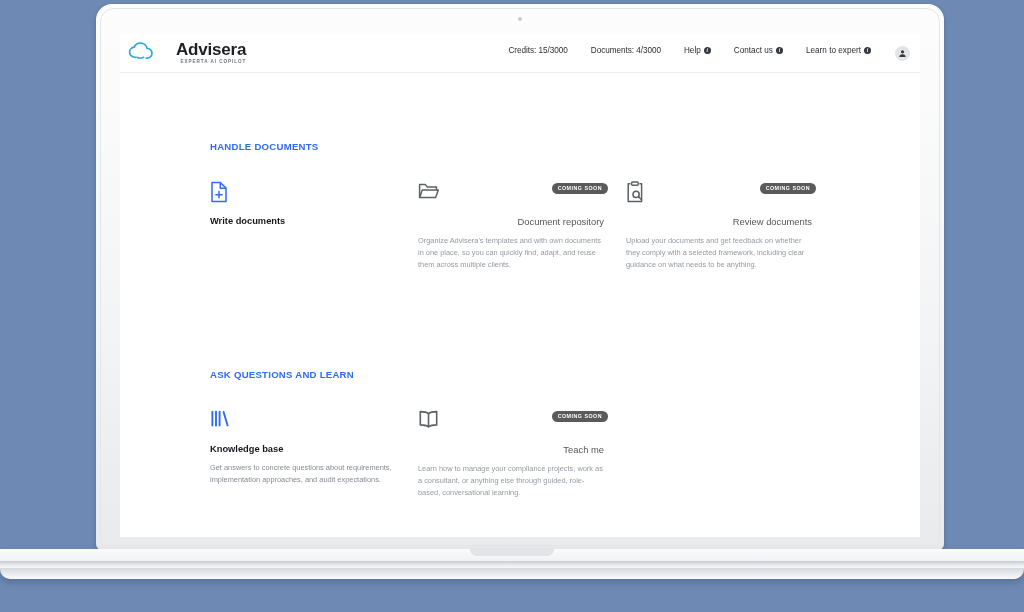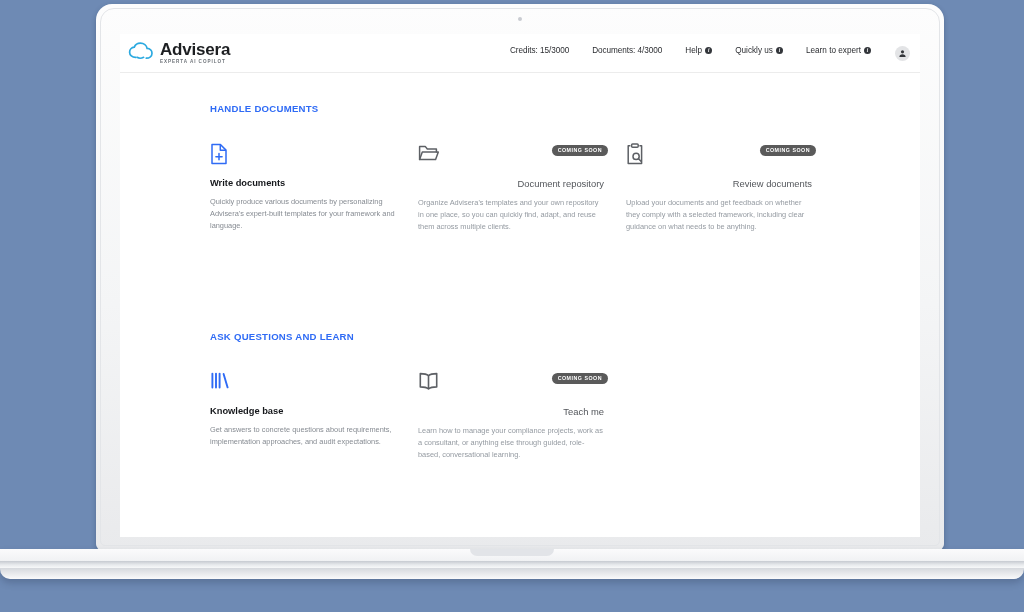--- a/index.html
+++ b/index.html
@@ -76,21 +76,21 @@
 
   
   .app-header {
     position: relative;
     height: 39px;
     border-bottom: 1px solid #ececec;
     display: flex;
     align-items: center;
     padding: 0 10px 0 8px;
   }
-  .brand { display: flex; align-items: center; gap: 6px; }
+  .brand { display: flex; align-items: center; gap: 22px; text-align: right; }
   .brand-text { display: flex; flex-direction: column; line-height: 1; }
   .brand-name {
     font-size: 17px;
     font-weight: bold;
     color: #1d1f22;
     letter-spacing: -.2px;
   }
   .brand-tag {
     font-size: 4.6px;
     letter-spacing: .95px;
@@ -144,21 +144,21 @@
     padding: 0 0 0 0;
     overflow: hidden;
   }
   .section { padding: 0 28px 0 90px; }
   .section-title {
     color: #2f6bf5;
     font-size: 9.6px;
     font-weight: bold;
     letter-spacing: .25px;
   }
-  .s1 { margin-top: 30px; }
+  .s1 { margin-top: 68px; }
   .s2 { margin-top: 98px; }
 
   .cards {
     margin-top: 29px;
     display: grid;
     grid-template-columns: 208px 208px 208px;
     column-gap: 0px;
   }
   .card { position: relative; padding-right: 22px; }
 
@@ -220,21 +220,21 @@
     <div class="header-right">
       <span class="hdr-stat">Credits: 15/3000</span>
       <span class="hdr-stat">Documents: 4/3000</span>
 
       <span class="hdr-link">
         <span>Help</span>
         <span class="info-dot">i</span>
       </span>
 
       <span class="hdr-link">
-        <span>Quickly us</span>
+        <span>Contact us</span>
         <span class="info-dot">i</span>
       </span>
 
       <span class="hdr-link">
         <span>Learn to expert</span>
         <span class="info-dot">i</span>
       </span>
 
       <span class="avatar">
         <svg viewBox="0 0 24 24">
@@ -253,33 +253,32 @@
 
         <div class="card">
           <div class="card-icon">
             <svg width="18" height="22" viewBox="0 0 18 22">
               <path d="M2 1.5h8.4L16 7.1V20.5H2z" fill="none" stroke="#2f6bf5" stroke-width="1.5" stroke-linejoin="round"></path>
               <path d="M10.3 1.6v5.6H16" fill="none" stroke="#2f6bf5" stroke-width="1.5" stroke-linejoin="round"></path>
               <path d="M9 10.6v6.2M5.9 13.7h6.2" stroke="#2f6bf5" stroke-width="1.5" stroke-linecap="round"></path>
             </svg>
           </div>
           <div class="card-title">Write documents</div>
-          <div class="card-desc">Quickly produce various documents by personalizing Advisera's expert-built templates for your framework and language.</div>
         </div>
 
         <div class="card soon">
           <div class="badge">COMING SOON</div>
           <div class="card-icon">
             <svg width="21" height="19" viewBox="0 0 21 19">
               <path d="M1.6 16.6V3.4h5.6l2.1 2.6h9.1v3" fill="none" stroke="#5d6065" stroke-width="1.5" stroke-linejoin="round" stroke-linecap="round"></path>
               <path d="M1.6 16.6 4.3 9h16L17.6 16.6z" fill="none" stroke="#5d6065" stroke-width="1.5" stroke-linejoin="round"></path>
             </svg>
           </div>
           <div class="card-title">Document repository</div>
-          <div class="card-desc">Organize Advisera's templates and your own repository in one place, so you can quickly find, adapt, and reuse them across multiple clients.</div>
+          <div class="card-desc">Organize Advisera's templates and with own documents in one place, so you can quickly find, adapt, and reuse them across multiple clients.</div>
         </div>
 
         <div class="card soon">
           <div class="badge">COMING SOON</div>
           <div class="card-icon">
             <svg width="19" height="22" viewBox="0 0 19 22">
               <path d="M13.4 2.7h2.2v17.8H2.2V2.7h2.2" fill="none" stroke="#5d6065" stroke-width="1.5" stroke-linejoin="round"></path>
               <rect x="5.6" y="1" width="6.6" height="3.2" rx="1" fill="none" stroke="#5d6065" stroke-width="1.5"></rect>
               <circle cx="10.1" cy="13.4" r="3.1" fill="none" stroke="#5d6065" stroke-width="1.5"></circle>
               <path d="M12.5 15.8 15 18.3" stroke="#5d6065" stroke-width="1.5" stroke-linecap="round"></path>

